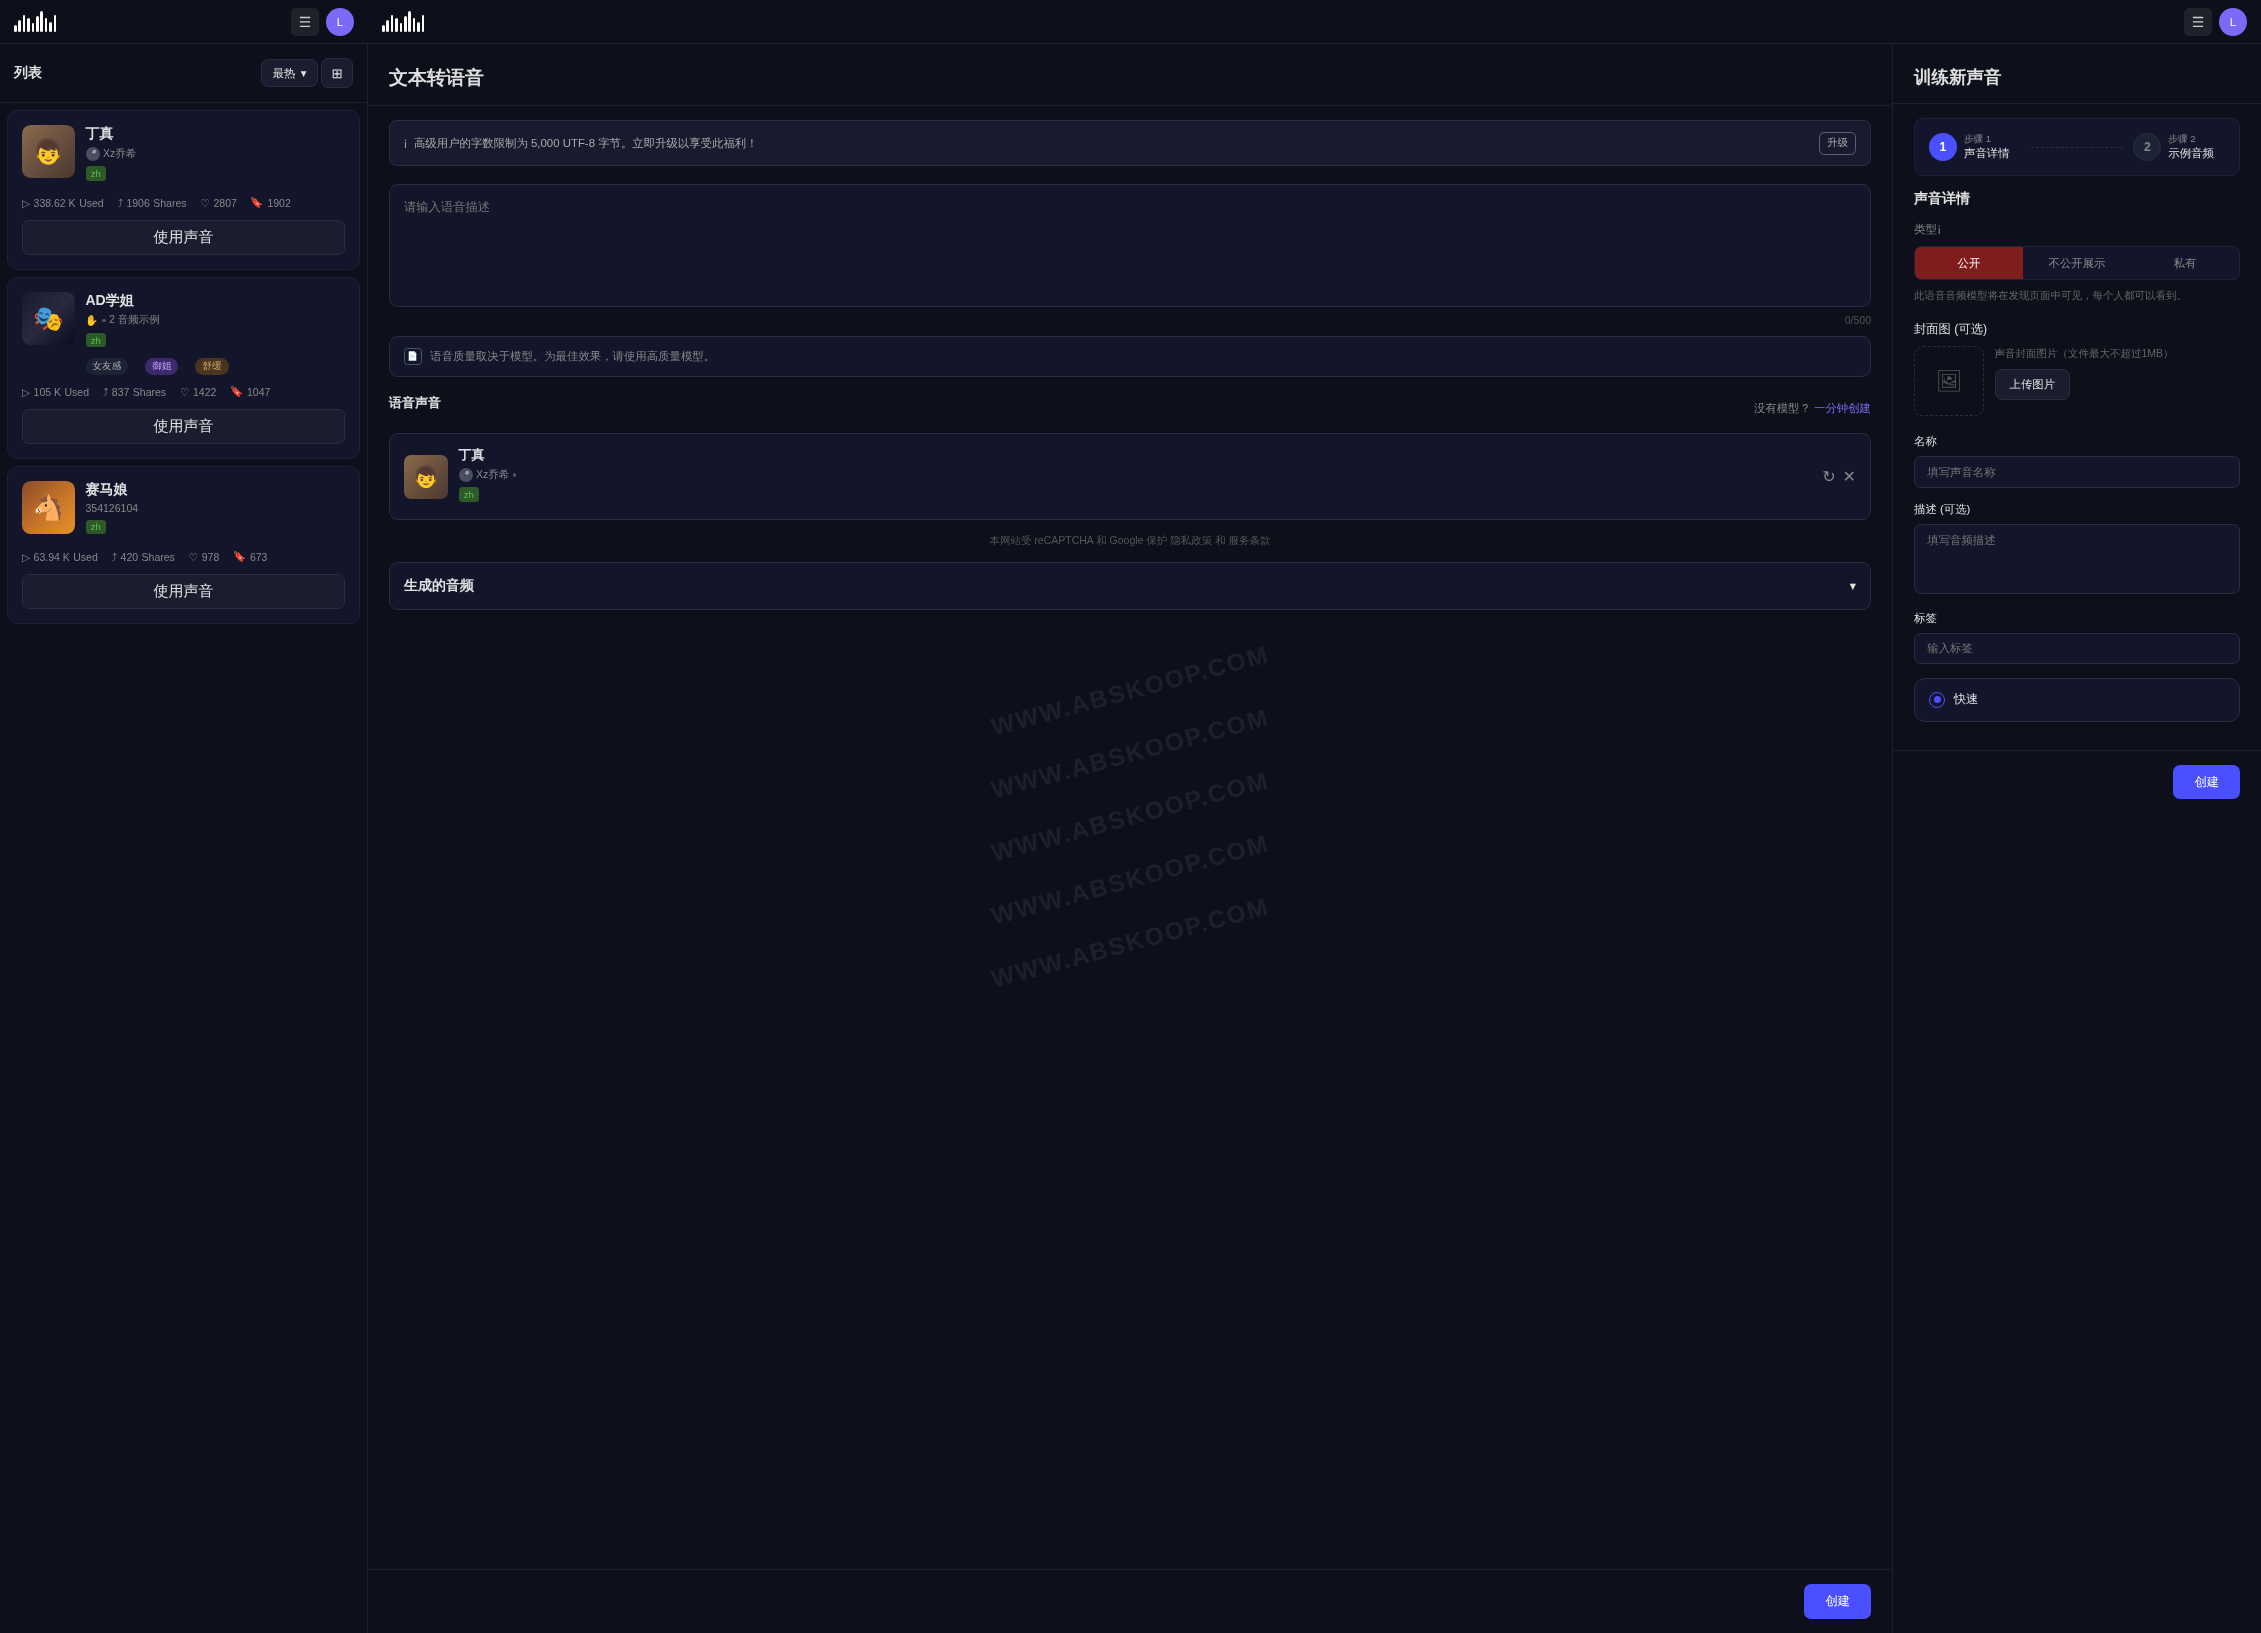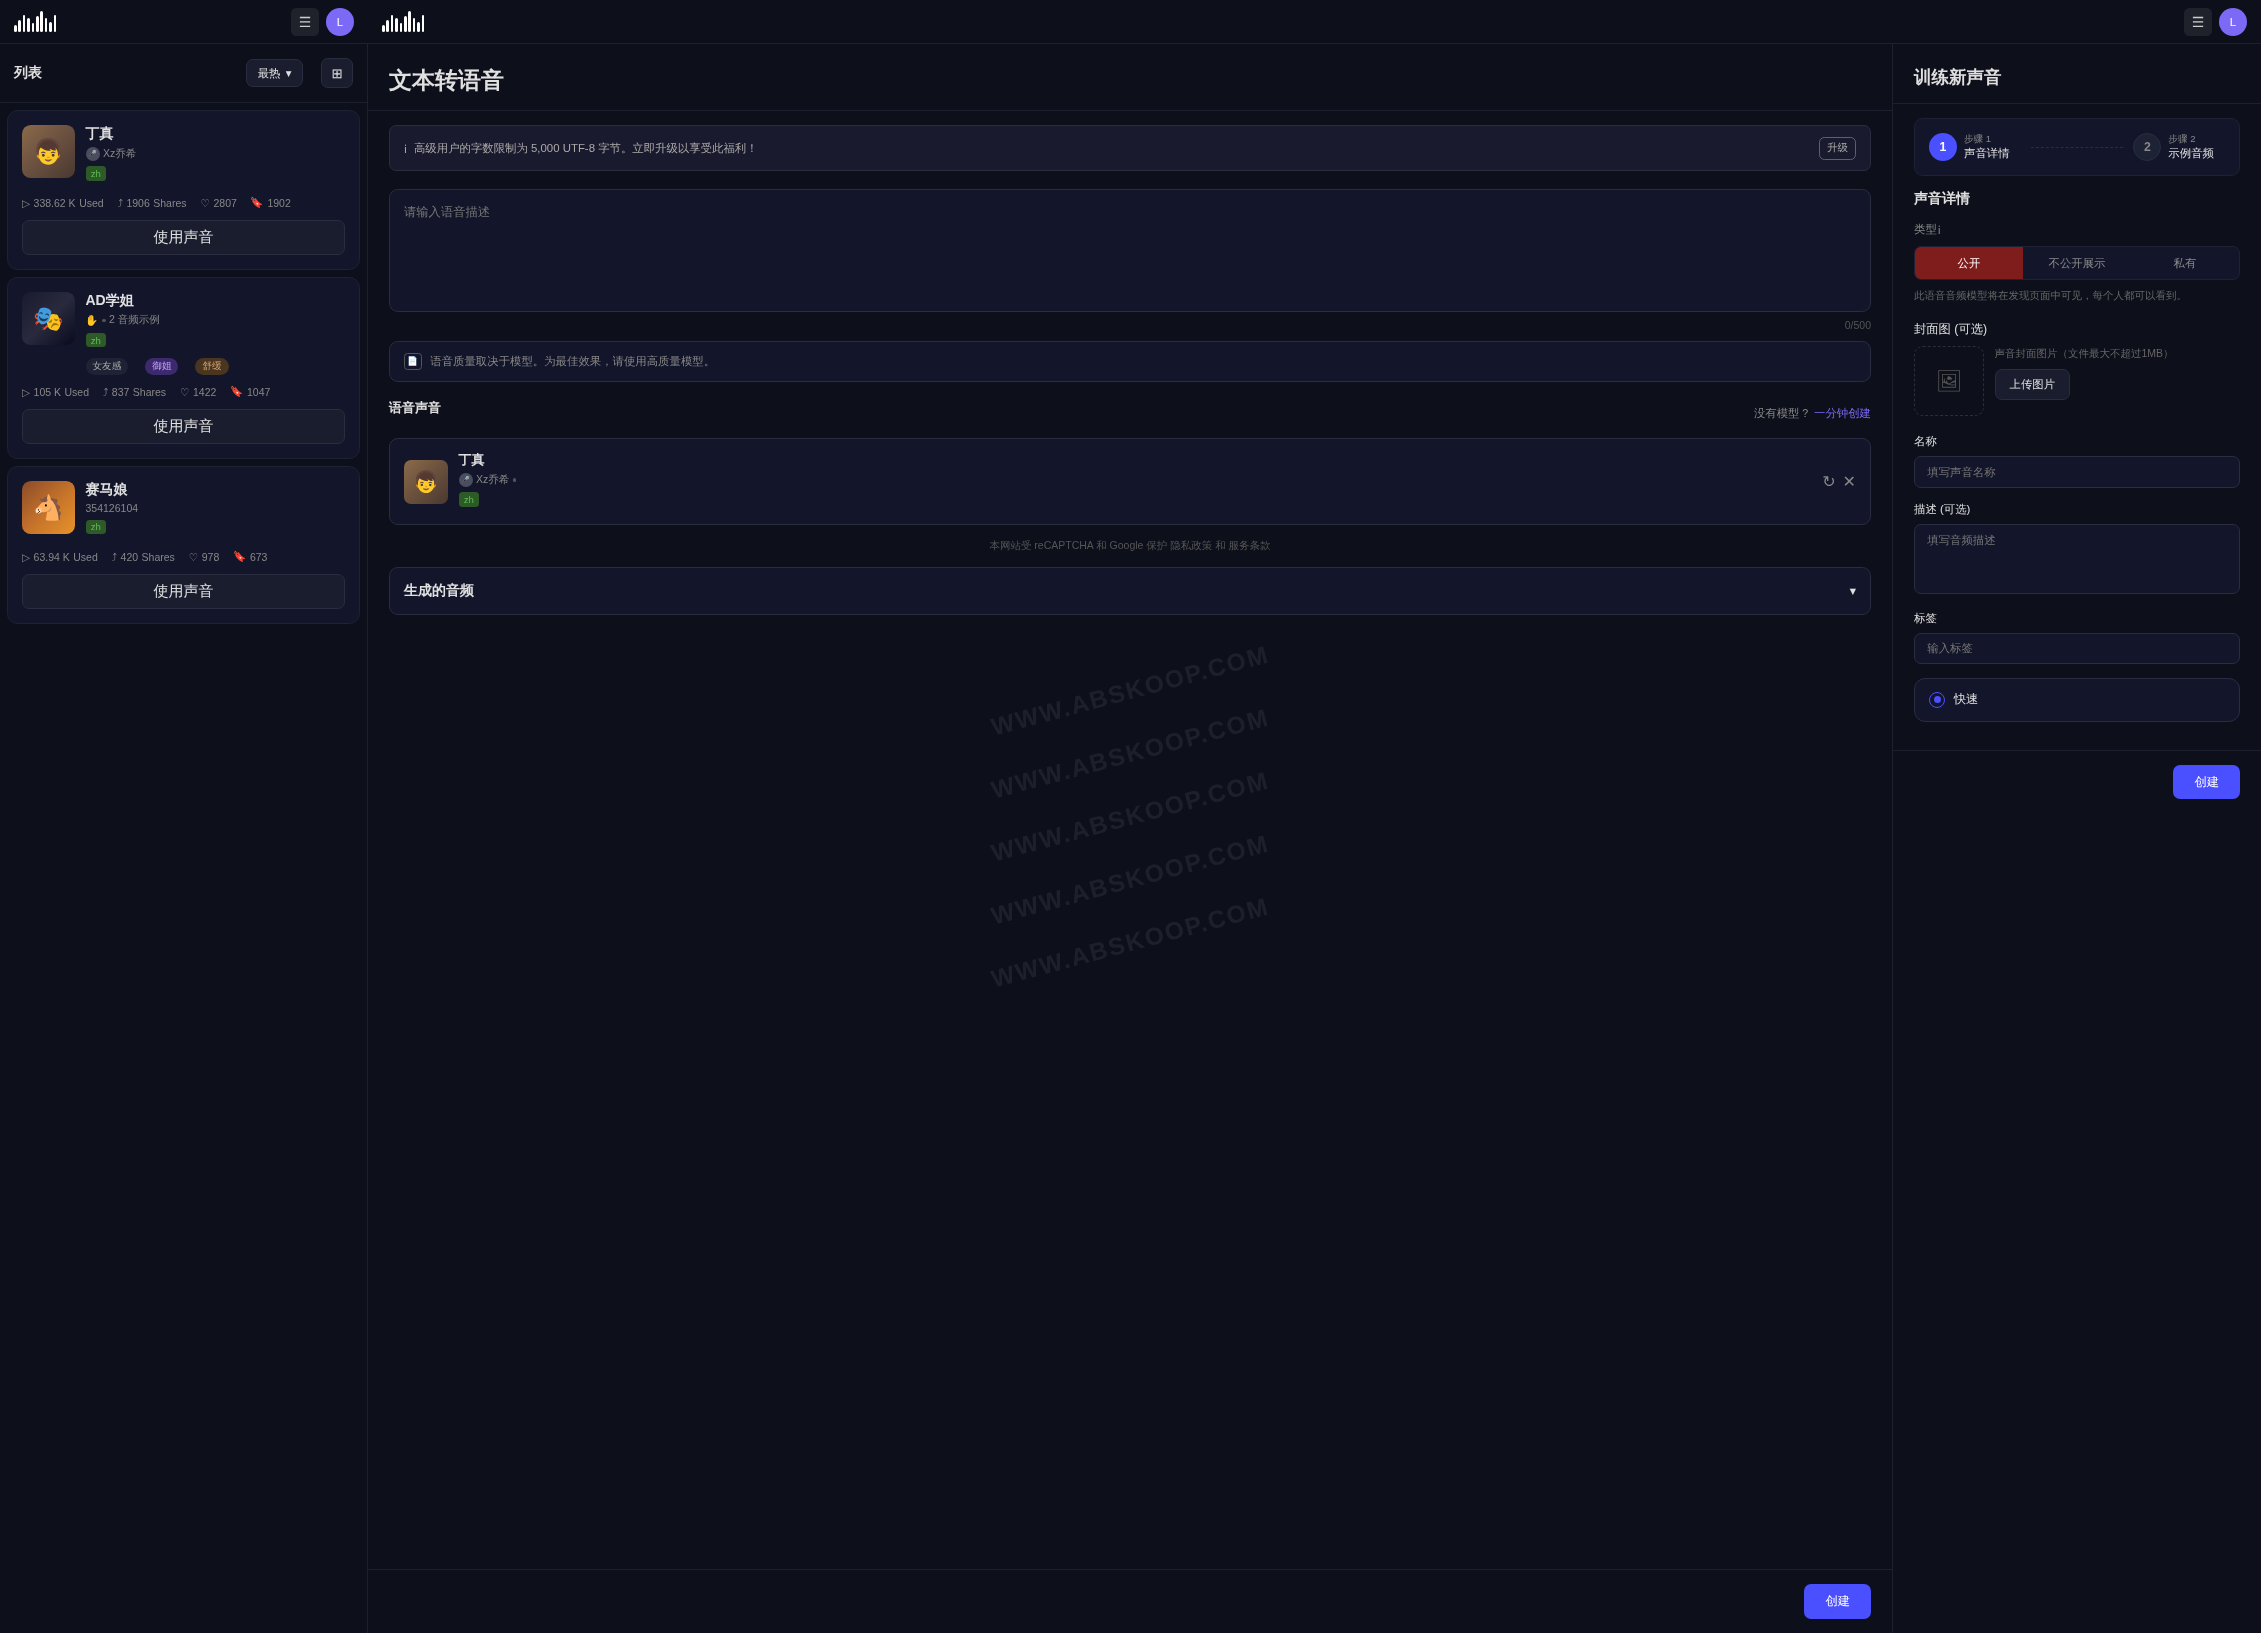--- a/index.html
+++ b/index.html
@@ -128,21 +128,21 @@
       padding: 14px;
       border-bottom: 0.9px solid #1e2030;
     }
     .voice-list-title {
       font-size: 14px;
       font-weight: 600;
     }
     .voice-list-controls {
       display: flex;
       align-items: center;
-      gap: 18px;
+      gap: 3px;
     }
     .dropdown-btn {
       background: #1a1d2e;
       border: 0.9px solid #2a2d40;
       border-radius: 7px;
       color: #e0e0e0;
       padding: 5.3px 10.5px;
       display: flex;
       align-items: center;
       gap: 5.3px;
@@ -270,21 +270,21 @@
       border-right: 0.9px solid #1e2030;
       display: flex;
       flex-direction: column;
       overflow-y: auto;
     }
     .tts-header {
       padding: 21px 21px 14px;
       border-bottom: 0.9px solid #1e2030;
     }
     .tts-title {
-      font-size: 23px;
+      font-size: 19px;
       font-weight: 700;
     }
     .tts-content {
       padding: 14px 21px;
       flex: 1;
     }
     .upgrade-banner {
       background: #1a1a2e;
       border: 0.9px solid #2a2d40;
       border-radius: 7px;

